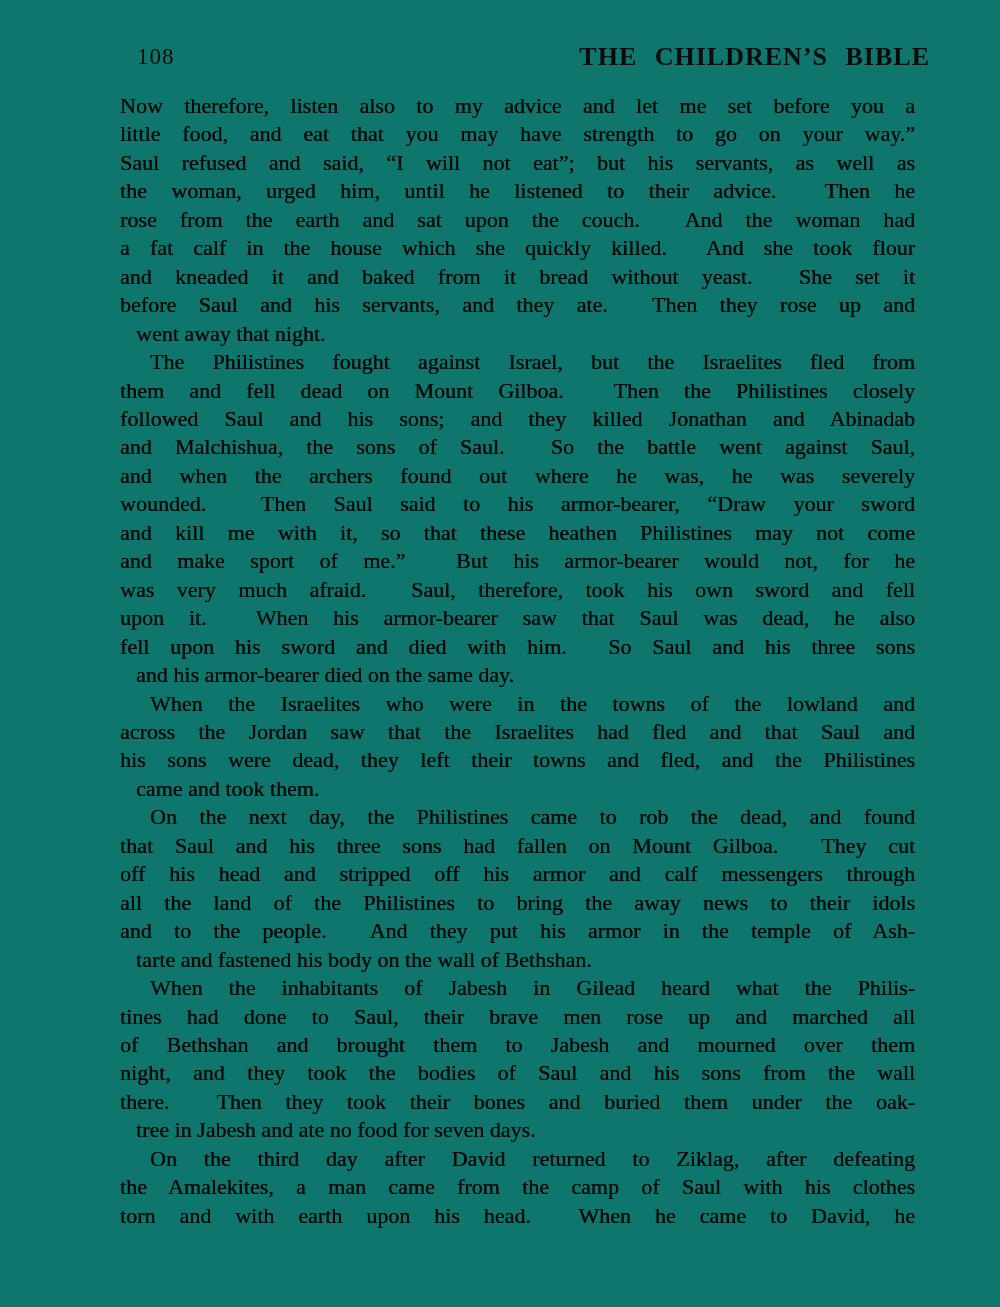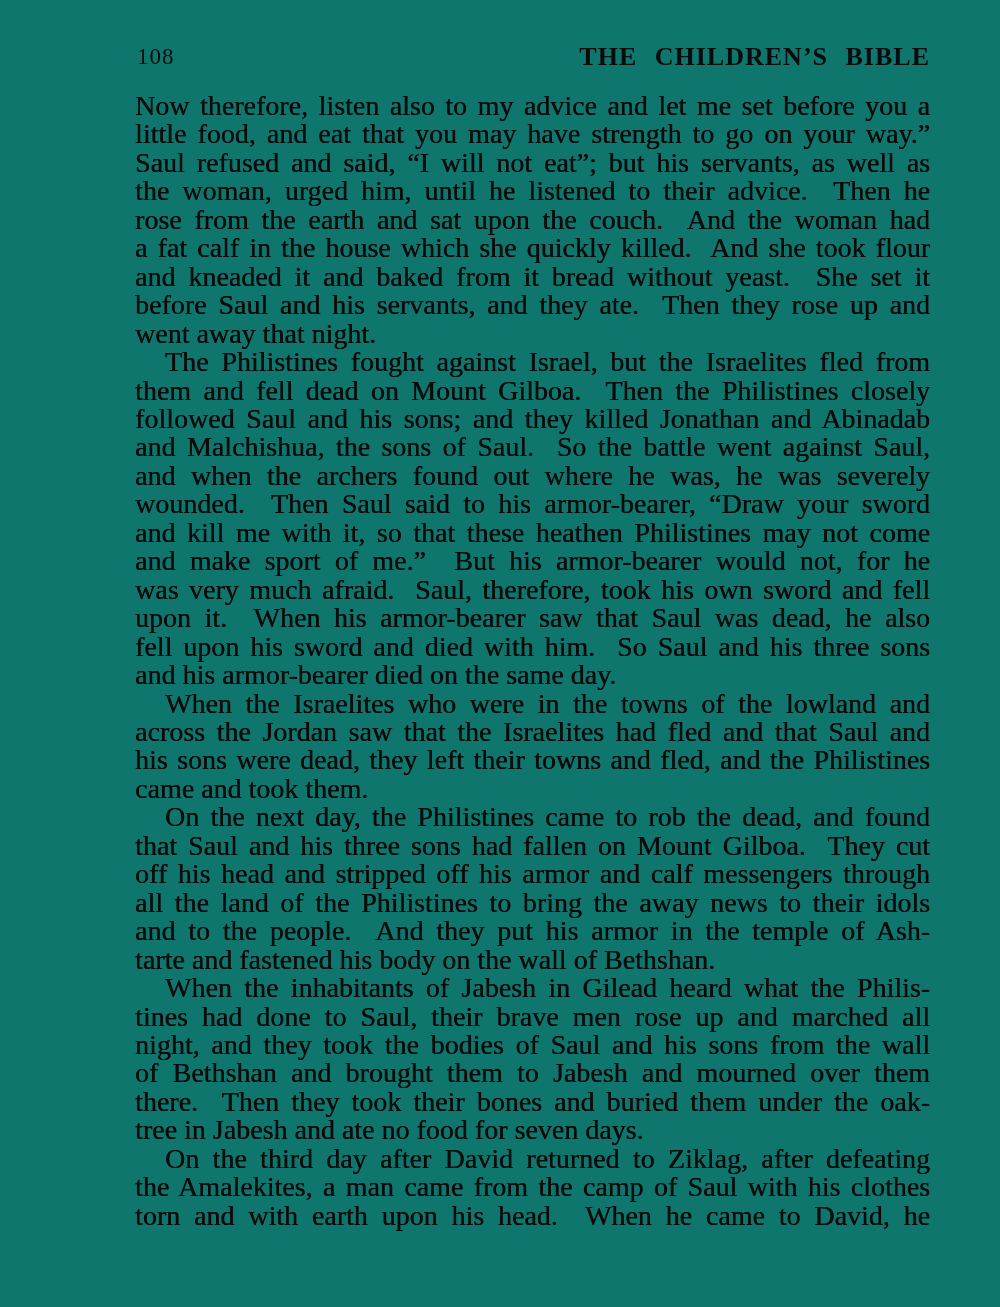--- a/index.html
+++ b/index.html
@@ -36,38 +36,39 @@
     text-align: right;
     font-size: 26px;
     line-height: 30px;
     font-weight: bold;
     letter-spacing: 1px;
     word-spacing: 10px;
     white-space: nowrap;
   }
   .body-text {
     position: absolute;
-    left: 135px;
+    left: 120px;
     top: 92px;
     width: 795px;
-    font-size: 28px;
+    font-size: 22px;
     line-height: 28.45px;
     text-shadow: 0.35px 0 0 currentColor; 
   }
   .para {
     margin: 0;
     padding: 0;
   }
   .line {
     display: block;
     text-align: justify;
     text-align-last: justify;
   }
   .line.lastline {
     text-align-last: left;
+    margin-left: 16px;
   }
   .para.indent .line:first-child {
     text-indent: 30px;
   }
 </style>
 </head>
 <body>
 
 <div class="page">
   <div class="header">
@@ -110,22 +111,22 @@
         <span class="line">On the next day, the Philistines came to rob the dead, and found</span>
         <span class="line">that Saul and his three sons had fallen on Mount Gilboa.&nbsp; They cut</span>
         <span class="line">off his head and stripped off his armor and calf messengers through</span>
         <span class="line">all the land of the Philistines to bring the away news to their idols</span>
         <span class="line">and to the people.&nbsp; And they put his armor in the temple of Ash-</span>
         <span class="line lastline">tarte and fastened his body on the wall of Bethshan.</span>
       </p>
       <p class="para indent">
         <span class="line">When the inhabitants of Jabesh in Gilead heard what the Philis-</span>
         <span class="line">tines had done to Saul, their brave men rose up and marched all</span>
+        <span class="line">of Bethshan and brought them to Jabesh and mourned over them</span>
         <span class="line">night, and they took the bodies of Saul and his sons from the wall</span>
-        <span class="line">of Bethshan and brought them to Jabesh and mourned over them</span>
         <span class="line">there.&nbsp; Then they took their bones and buried them under the oak-</span>
         <span class="line lastline">tree in Jabesh and ate no food for seven days.</span>
       </p>
       <p class="para indent">
         <span class="line">On the third day after David returned to Ziklag, after defeating</span>
         <span class="line">the Amalekites, a man came from the camp of Saul with his clothes</span>
         <span class="line">torn and with earth upon his head.&nbsp; When he came to David, he</span>
       </p>
     </div>
 </div>

